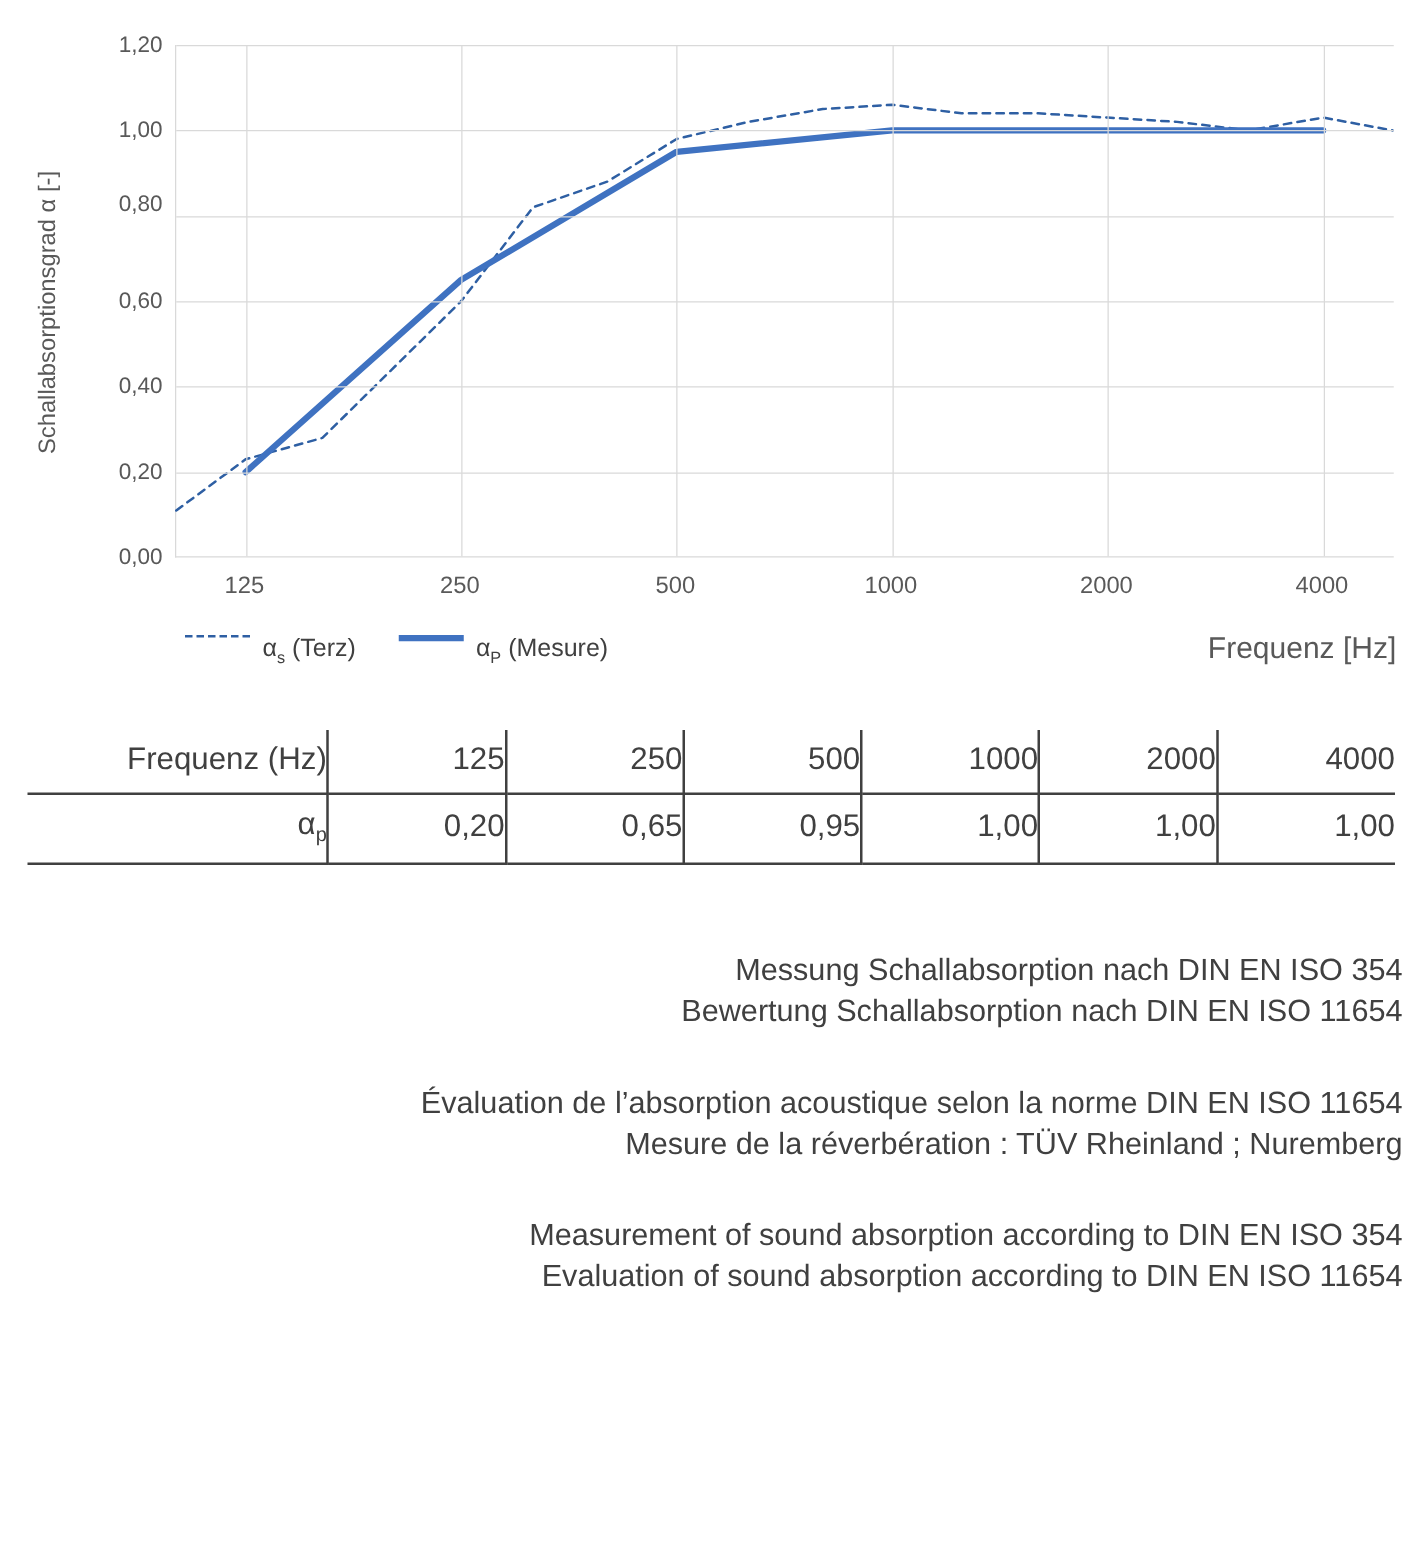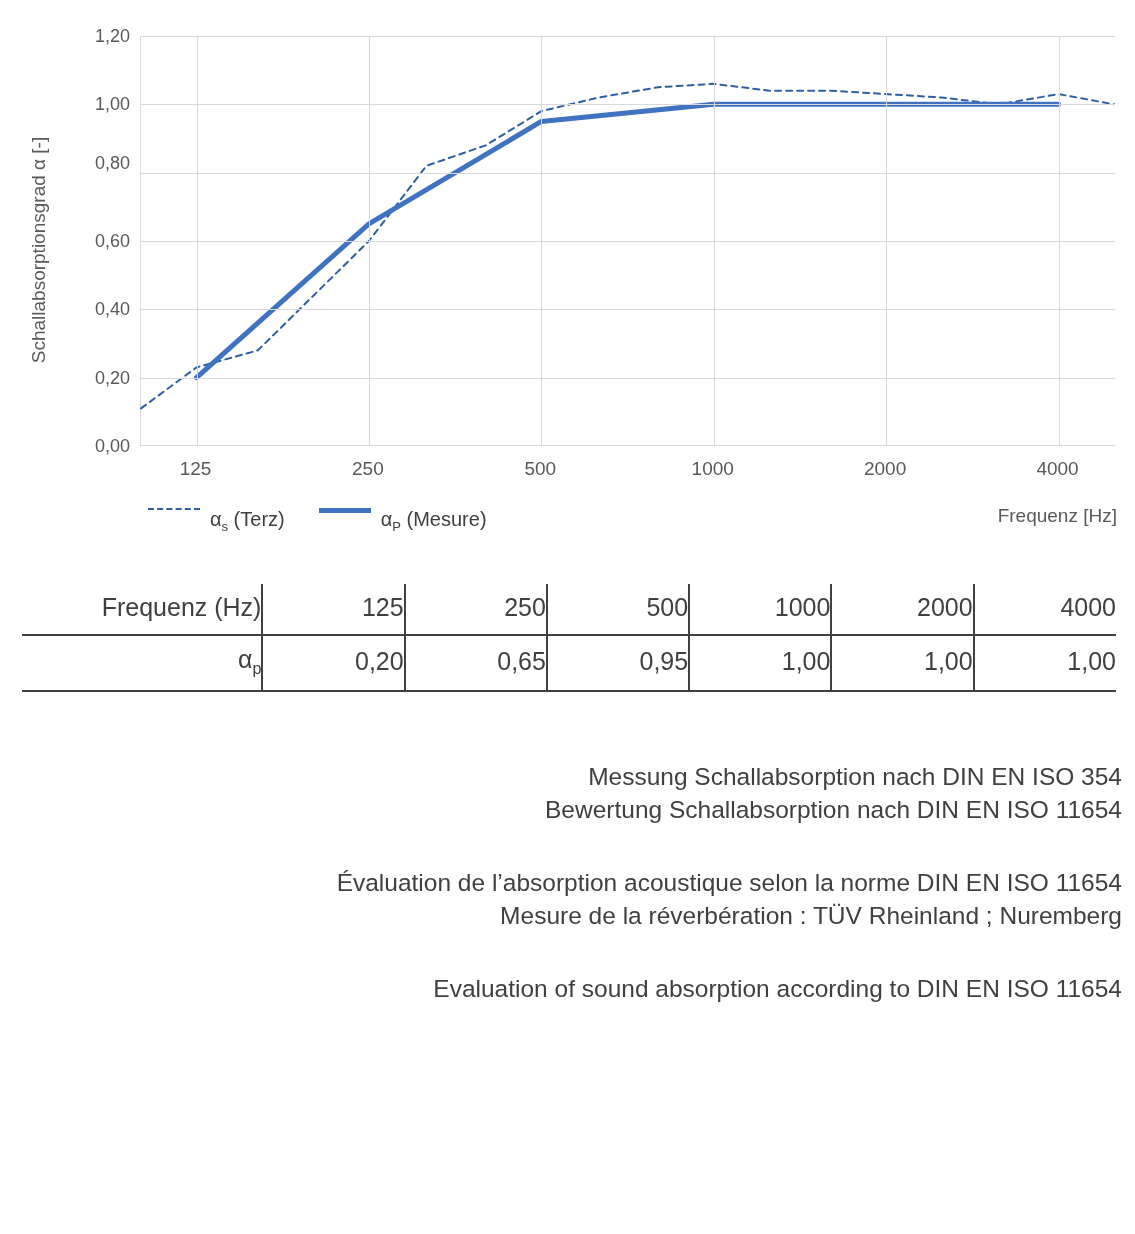--- a/index.html
+++ b/index.html
@@ -94,21 +94,21 @@
     position: absolute;
     left: 140px;
     top: 458px;
     width: 975px;
     height: 30px;
   }
   .x-axis-title {
     position: absolute;
     right: 18px;
     top: 505px;
-    font-size: 19px;
+    font-size: 24px;
     color: #595959;
   }
   .legend {
     position: absolute;
     left: 148px;
     top: 508px;
     display: flex;
     align-items: center;
     gap: 34px;
     font-size: 20px;
@@ -271,15 +271,16 @@
 <div class="notes">
   <div class="note-group">
     <div class="note-line">Messung Schallabsorption nach DIN EN ISO 354</div>
     <div class="note-line">Bewertung Schallabsorption nach DIN EN ISO 11654</div>
   </div>
   <div class="note-group">
     <div class="note-line">Évaluation de l’absorption acoustique selon la norme DIN EN ISO 11654</div>
     <div class="note-line">Mesure de la réverbération : TÜV Rheinland ; Nuremberg</div>
   </div>
   <div class="note-group">
+    <div class="note-line">Measurement of sound absorption according to DIN EN ISO 354</div>
     <div class="note-line">Evaluation of sound absorption according to DIN EN ISO 11654</div>
   </div>
 </div>
 
 </body></html>

